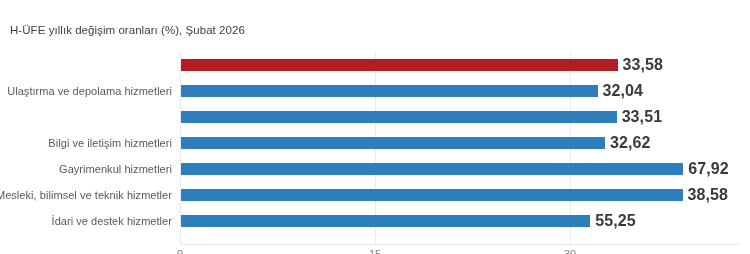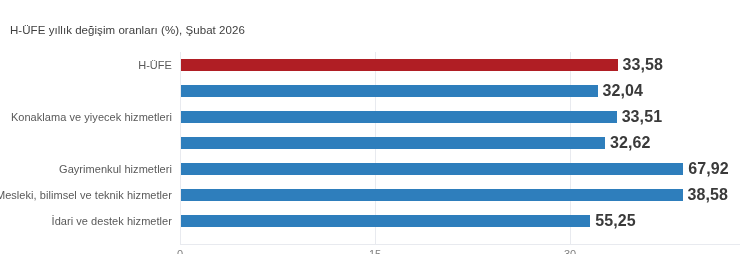--- a/index.html
+++ b/index.html
@@ -121,34 +121,34 @@
   <div id="chart-title">H-ÜFE yıllık değişim oranları (%), Şubat 2026</div>
 
   <div id="plot-area">
       <div class="gridline" style="left: 0px;"></div>
       <div class="gridline" style="left: 195px;"></div>
       <div class="gridline" style="left: 390px;"></div>
     </div>
   <div id="axis-baseline"></div>
 
 <div class="bar-row" style="top: 36px;">
-      <div class="cat-label">H-ÜFE</div>
       <div class="bar red" style="width: 436.54px; background: rgb(176, 30, 36);"></div>
       <div class="val-label" style="left: 622.54px;">33,58</div>
     </div>
     <div class="bar-row" style="top: 62px;">
+      <div class="cat-label">Ulaştırma ve depolama hizmetleri</div>
       <div class="bar blue" style="width: 416.52px; background: rgb(46, 126, 188);"></div>
       <div class="val-label" style="left: 602.52px; text-align: center;">32,04</div>
     </div>
     <div class="bar-row" style="top: 88px;">
-      <div class="cat-label">Konaklama ve yiyecek hizmetleri</div>
       <div class="bar blue" style="width: 435.63px; background: rgb(46, 126, 188);"></div>
       <div class="val-label" style="left: 621.63px;">33,51</div>
     </div>
     <div class="bar-row" style="top: 114px;">
+      <div class="cat-label">Bilgi ve iletişim hizmetleri</div>
       <div class="bar blue" style="width: 424.06px; background: rgb(46, 126, 188);"></div>
       <div class="val-label" style="left: 610.06px;">32,62</div>
     </div>
     <div class="bar-row" style="top: 140px;">
       <div class="cat-label">Gayrimenkul hizmetleri</div>
       <div class="bar blue" style="width: 502.32px; background: rgb(46, 126, 188);"></div>
       <div class="val-label" style="left: 688.32px;">67,92</div>
     </div>
     <div class="bar-row" style="top: 166px;">
       <div class="cat-label">Mesleki, bilimsel ve teknik hizmetler</div>

